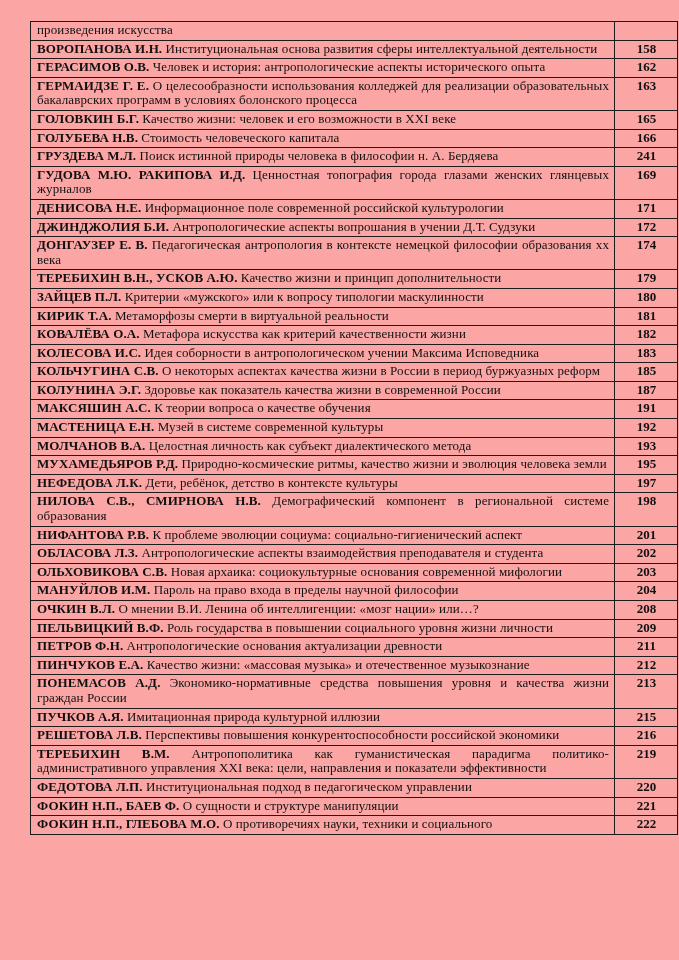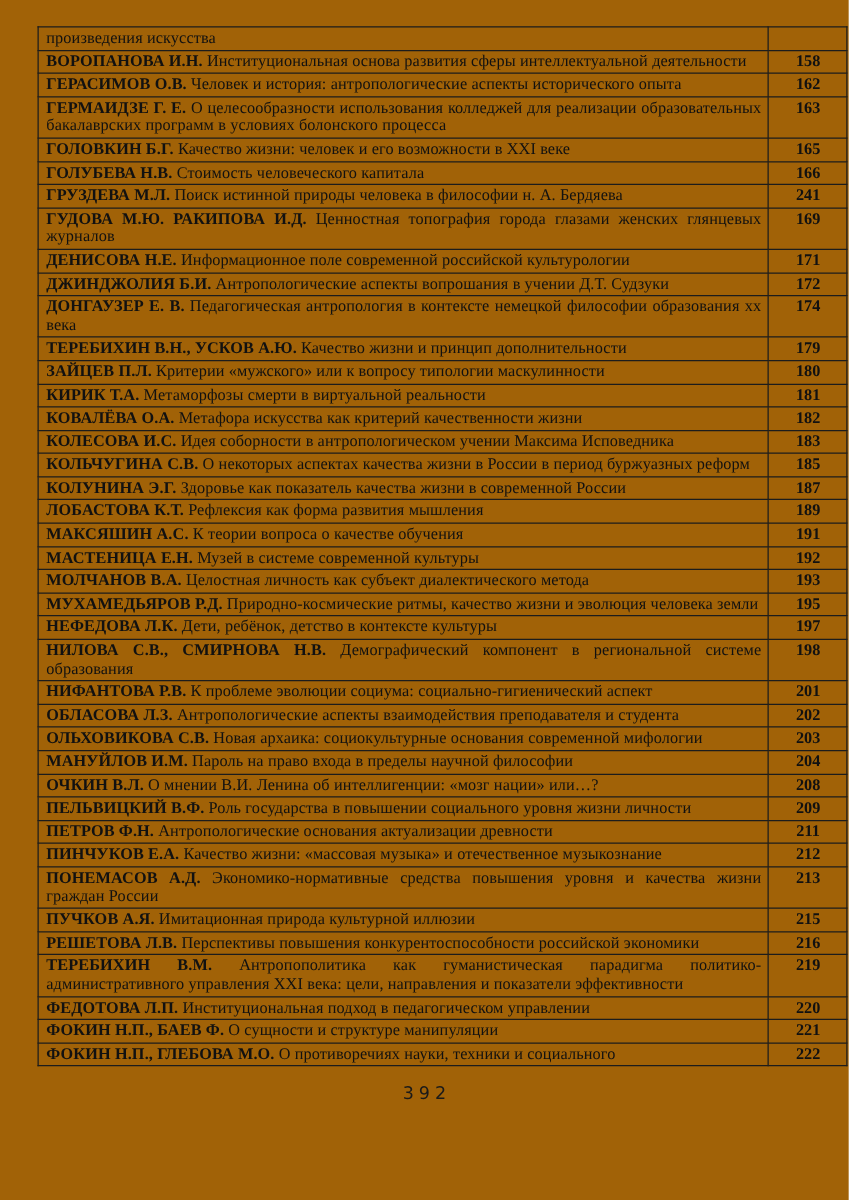--- a/index.html
+++ b/index.html
@@ -10,21 +10,21 @@
   body {
     width: 679px;
     min-height: 960px;
     font-family: "Liberation Serif", "DejaVu Serif", serif;
     color: #111111;
     position: relative;
   }
   .scan-page {
     width: 679px;
     min-height: 960px;
-    background: #a16207;
+    background: #fca5a5;
     box-sizing: border-box;
     padding-top: 21px;
   }
   table.toc-table {
     border-collapse: collapse;
     table-layout: fixed;
     width: 623px;
     margin-left: 30px;
   }
   table.toc-table td {
@@ -153,24 +153,20 @@
     <tr>
       <td class="entry-cell"><span class="author">КОЛЬЧУГИНА С.В. </span><span class="title">О некоторых аспектах качества жизни в России в период буржуазных реформ</span></td>
       <td class="page-cell">185</td>
     </tr>
 
     <tr>
       <td class="entry-cell"><span class="author">КОЛУНИНА Э.Г. </span><span class="title">Здоровье как показатель качества жизни в современной России</span></td>
       <td class="page-cell">187</td>
     </tr>
 
-    <tr>
-      <td class="entry-cell"><span class="author">ЛОБАСТОВА К.Т. </span><span class="title">Рефлексия как форма развития мышления</span></td>
-      <td class="page-cell">189</td>
-    </tr>
 
     <tr>
       <td class="entry-cell"><span class="author">МАКСЯШИН А.С. </span><span class="title">К теории вопроса о качестве обучения</span></td>
       <td class="page-cell">191</td>
     </tr>
 
     <tr>
       <td class="entry-cell"><span class="author">МАСТЕНИЦА Е.Н. </span><span class="title">Музей в системе современной культуры</span></td>
       <td class="page-cell">192</td>
     </tr>
@@ -265,15 +261,14 @@
       <td class="page-cell">221</td>
     </tr>
 
     <tr>
       <td class="entry-cell"><span class="author">ФОКИН Н.П., ГЛЕБОВА М.О. </span><span class="title">О противоречиях науки, техники и социального</span></td>
       <td class="page-cell">222</td>
     </tr>
   </tbody>
   </table>
 
-  <div class="footer-pagenum">392</div>
 
 </div>
 
 </body></html>

